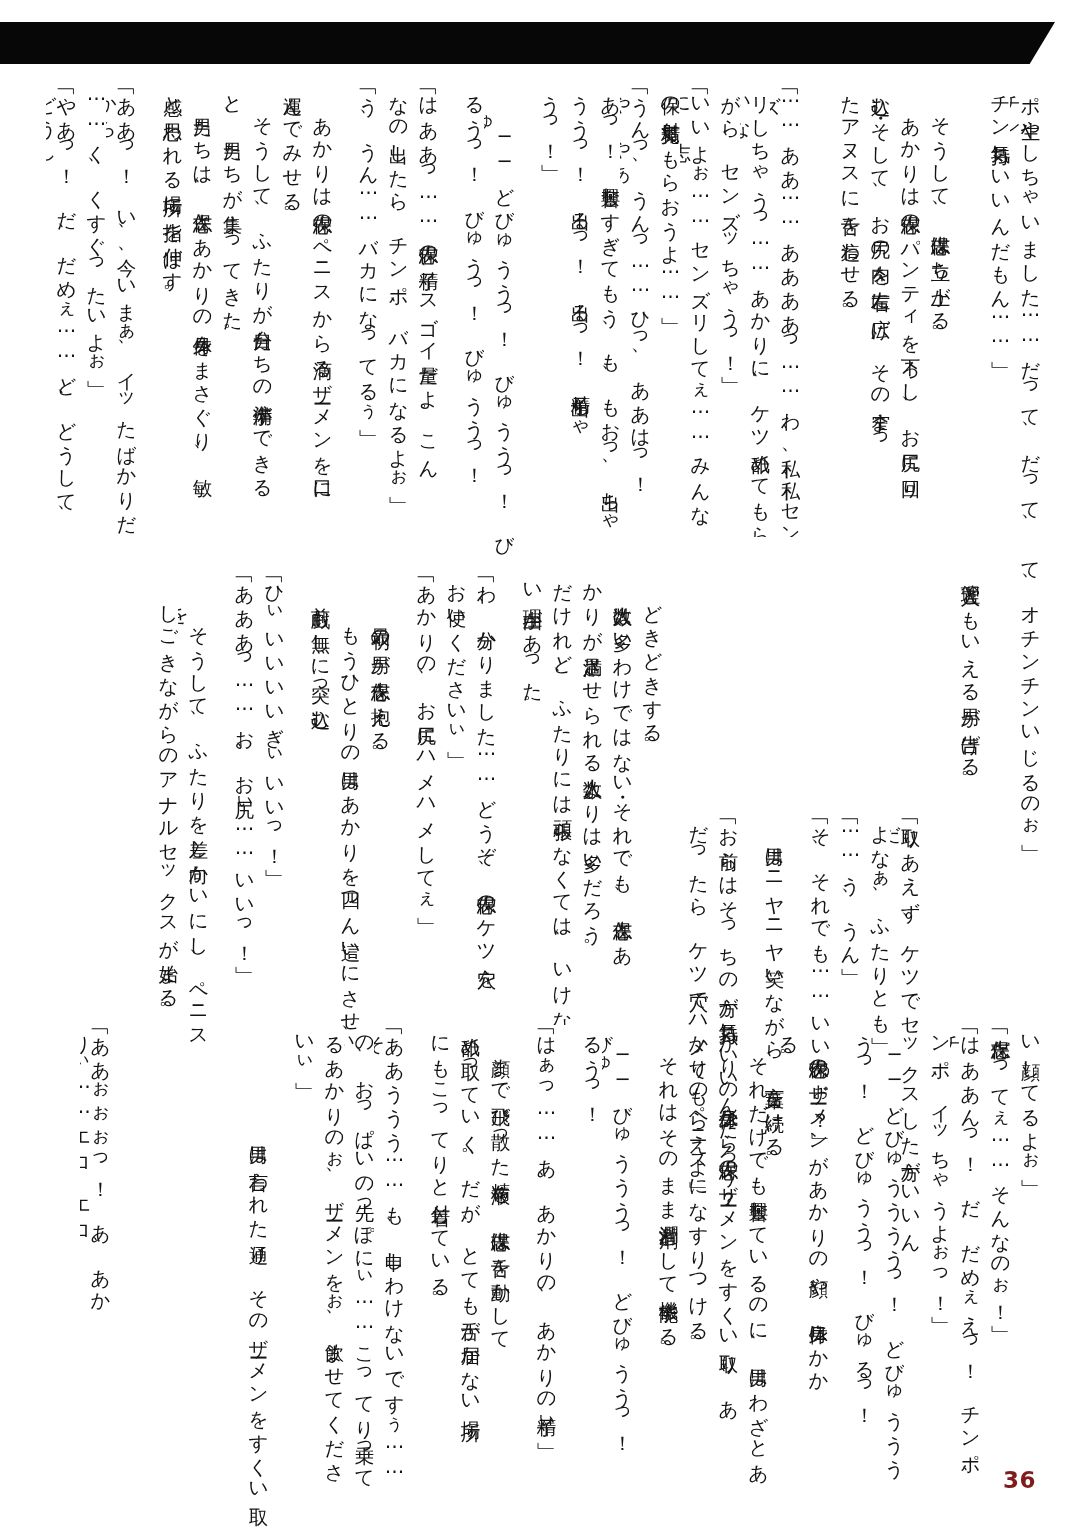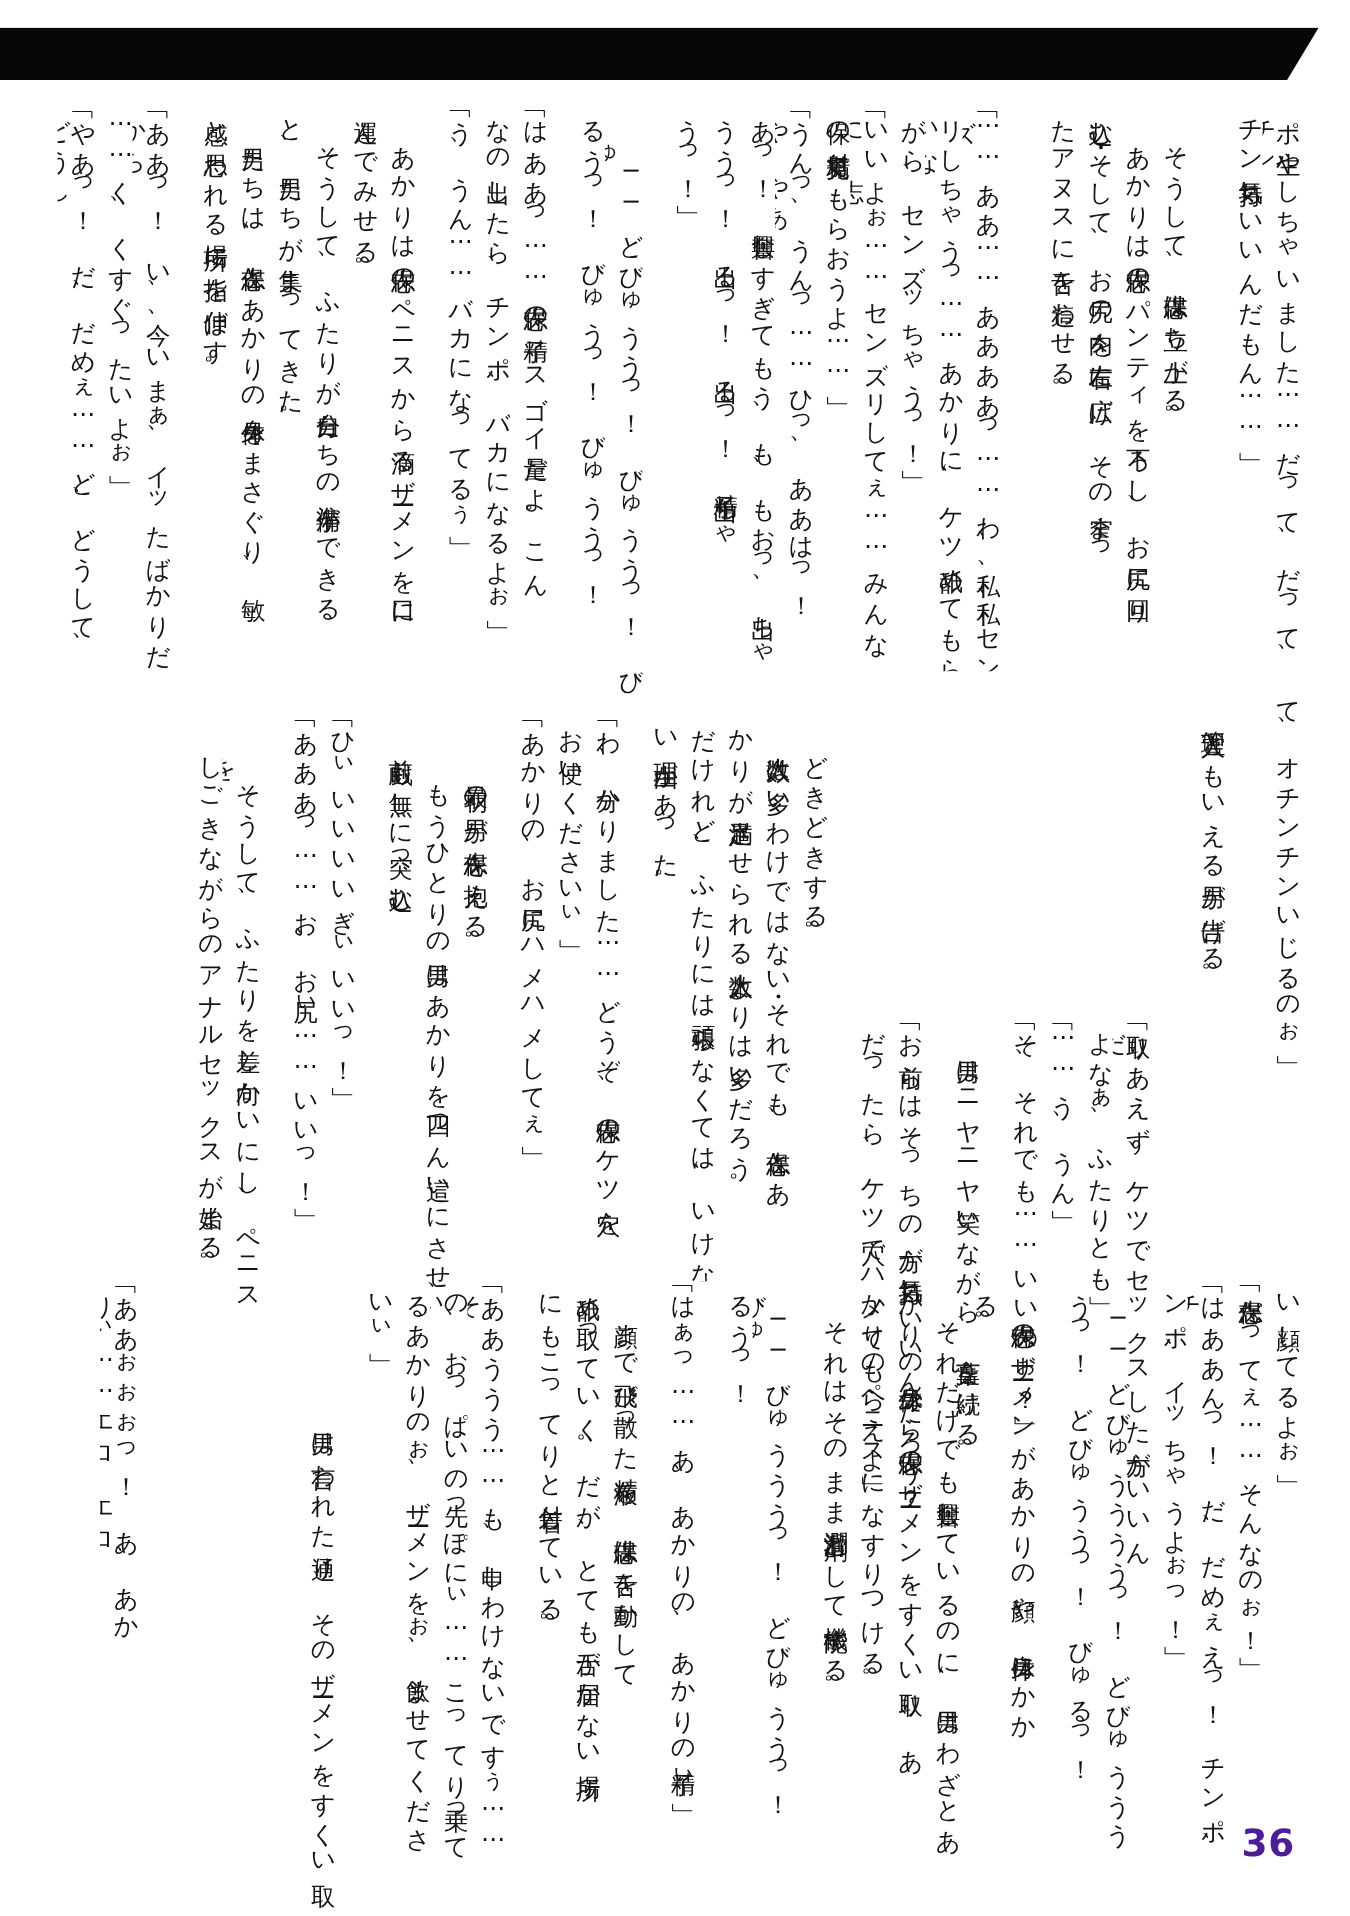--- a/index.html
+++ b/index.html
@@ -88,23 +88,23 @@
   .vcol.shift-2  { padding-top: 44px; }
   .vcol.shift-4  { padding-top: 88px; }
   .vcol.shift-12 { padding-top: 264px; }
 
   
   #page-number {
     position: absolute;
     right: 44px;
     bottom: 40px;
     font-family: "DejaVu Sans", "Liberation Sans", sans-serif;
-    font-size: 30px;
+    font-size: 23px;
     font-weight: 700;
-    color: #4c1d95;
+    color: #7f1d1d;
     letter-spacing: 0.5px;
   }
 </style>
 </head>
 <body>
 
 <div id="top-banner"></div>
 
 <div class="band" id="band-1">
   <div class="vcol">ポ生やしちゃいました……だって、だって、チン</div>

